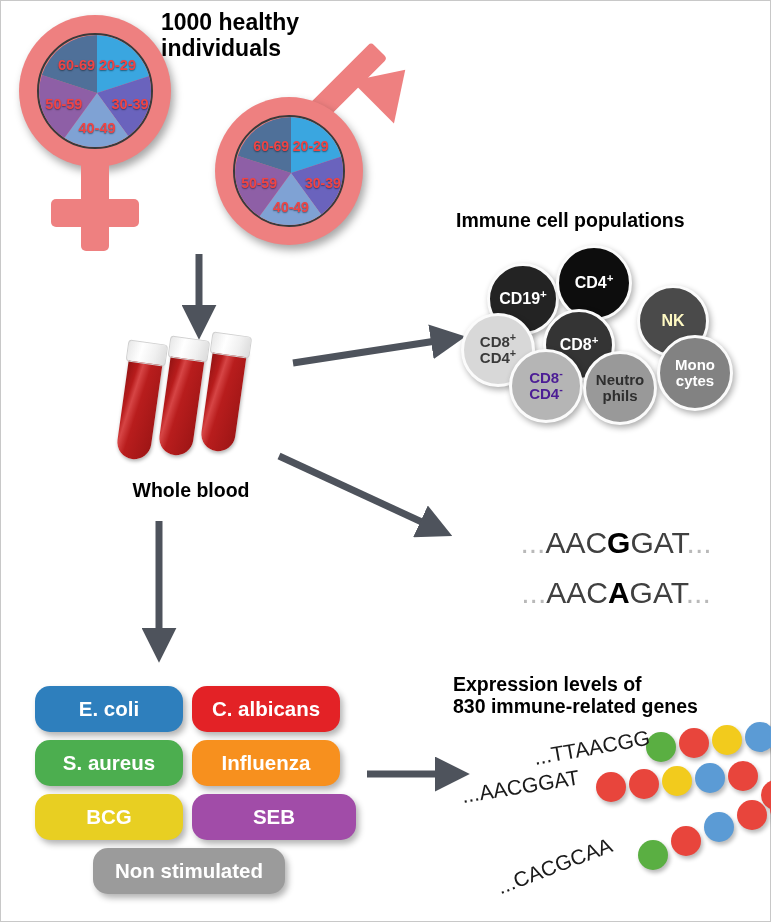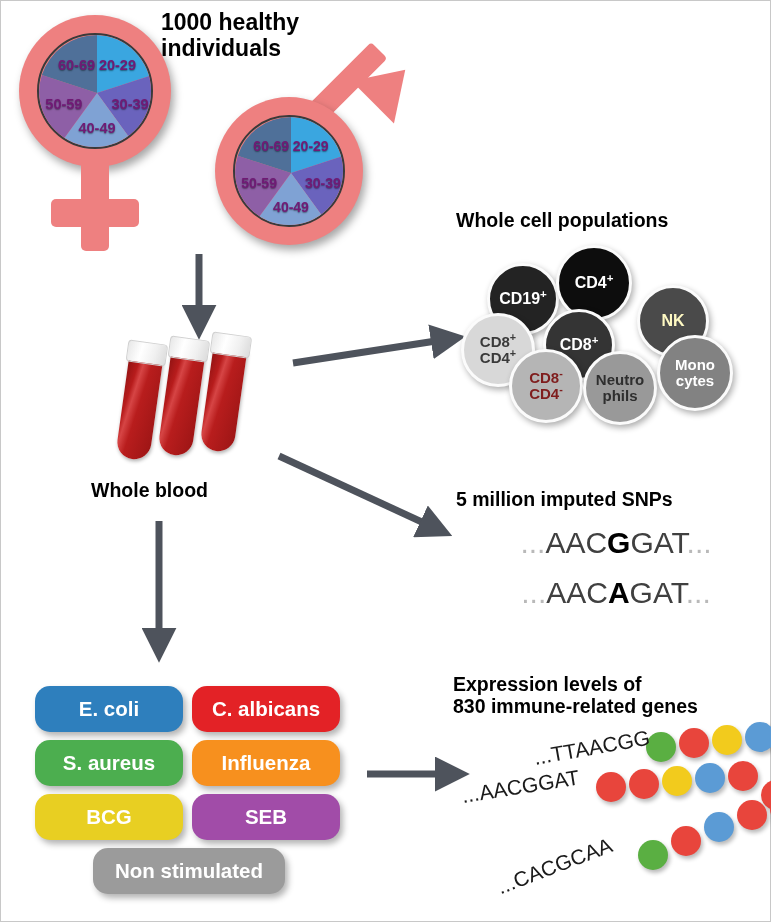--- a/index.html
+++ b/index.html
@@ -42,21 +42,21 @@
   .gbar { position: absolute; background: #ee8080; }
 
   .pie {
     position: absolute;
     border-radius: 50%;
     border: 2px solid #3a3a3a;
     overflow: hidden;
   }
   .pielabel {
     position: absolute;
-    color: #701a75;
+    color: #ef4444;
     font-weight: bold;
     white-space: nowrap;
     text-shadow: 0 1px 1.5px rgba(0,0,0,0.45);
     transform: translate(-50%, -50%);
   }
 
   
   #female-symbol { left: 10px; top: 10px; width: 190px; height: 250px; }
   #female-ring { left: 8px; top: 4px; width: 152px; height: 152px; }
   #fem-stem   { left: 70px; top: 148px; width: 28px; height: 92px; border-radius: 5px; }
@@ -101,21 +101,21 @@
   }
   .tube-neck {
     position: absolute; left: -3px; top: 0;
     width: 40px; height: 22px;
     border-radius: 4px;
     background: linear-gradient(100deg, #e8e8e8 0%, #ffffff 35%, #f0f0f0 70%, #dcdcdc 100%);
     border: 1px solid #d0d0d0;
   }
   #label-whole-blood {
     left: 90px; top: 478px; width: 200px;
-    font-size: 19.5px; font-weight: bold; color: #000; text-align: left;
+    font-size: 19.5px; font-weight: bold; color: #000; text-align: center;
   }
 
   
   #cells { left: 460px; top: 240px; width: 300px; height: 185px; }
   .cell {
     position: absolute;
     border-radius: 50%;
     border: 3px solid #fbfbfb;
     display: flex; align-items: center; justify-content: center;
     text-align: center;
@@ -230,61 +230,60 @@
       <div class="tube-body"></div>
       <div class="tube-neck"></div>
     </div>
     <div class="tube" style="left:90px; top:2px;  transform:rotate(8deg);">
       <div class="tube-body"></div>
       <div class="tube-neck"></div>
     </div>
   </div>
   <div class="abs" id="label-whole-blood">Whole blood</div>
 
-  <div class="abs heading" id="title-immune">Whole cell populations</div>
+  <div class="abs heading" id="title-immune">Immune cell populations</div>
   <div class="abs" id="cells">
       <div class="cell" style="left: 26px; top: 22px; width: 72px; height: 72px; background: rgb(35, 35, 35); color: rgb(255, 255, 255); font-size: 16px;">
         <span>CD19<sup>+</sup></span>
       </div>
       <div class="cell" style="left: 95px; top: 4px; width: 76px; height: 76px; background: rgb(13, 13, 13); color: rgb(255, 255, 255); font-size: 16px;">
         <span>CD4<sup>+</sup></span>
       </div>
       <div class="cell" style="left: 176px; top: 44px; width: 72px; height: 72px; background: rgb(74, 74, 74); color: #fef9c3; font-size: 16px;">
         <span>NK</span>
       </div>
       <div class="cell" style="left: 0px; top: 72px; width: 74px; height: 74px; background: rgb(216, 216, 216); color: rgb(58, 58, 58); font-size: 15px;">
         <span>CD8<sup>+</sup><br>CD4<sup>+</sup></span>
       </div>
       <div class="cell" style="left: 82px; top: 68px; width: 72px; height: 72px; background: rgb(52, 52, 52); color: rgb(255, 255, 255); font-size: 16px;">
         <span>CD8<sup>+</sup></span>
       </div>
-      <div class="cell" style="left: 48px; top: 108px; width: 74px; height: 74px; background: rgb(181, 181, 181); color: #7f1d1d; font-size: 15px;">
+      <div class="cell" style="left: 48px; top: 108px; width: 74px; height: 74px; background: rgb(181, 181, 181); color: #4c1d95; font-size: 15px;">
         <span>CD8<sup>-</sup><br>CD4<sup>-</sup></span>
       </div>
       <div class="cell" style="left: 122px; top: 110px; width: 74px; height: 74px; background: rgb(153, 153, 153); color: rgb(46, 46, 46); font-size: 15px;">
         <span>Neutro<br>phils</span>
       </div>
       <div class="cell" style="left: 196px; top: 94px; width: 76px; height: 76px; background: rgb(130, 130, 130); color: rgb(255, 255, 255); font-size: 15px;">
         <span>Mono<br>cytes</span>
       </div>
     </div>
 
-  <div class="abs heading" id="title-snp">5 million imputed SNPs</div>
   <div class="abs" id="snp-block">
       <div class="snp-row" style="top: 0px;"><span class="snp-dim">...</span><span class="snp-mid">AAC</span><span class="snp-hi">G</span><span class="snp-mid">GAT</span><span class="snp-dim">...</span></div>
       <div class="snp-row" style="top: 50px;"><span class="snp-dim">...</span><span class="snp-mid">AAC</span><span class="snp-hi">A</span><span class="snp-mid">GAT</span><span class="snp-dim">...</span></div>
     </div>
 
   <div class="abs" id="stim-grid">
       <div class="stim-box" style="left: 0px; top: 0px; width: 148px; height: 46px; background: rgb(46, 127, 189);">E. coli</div>
       <div class="stim-box" style="left: 157px; top: 0px; width: 148px; height: 46px; background: rgb(227, 34, 38);">C. albicans</div>
       <div class="stim-box" style="left: 0px; top: 54px; width: 148px; height: 46px; background: rgb(76, 174, 79);">S. aureus</div>
       <div class="stim-box" style="left: 157px; top: 54px; width: 148px; height: 46px; background: rgb(247, 144, 30);">Influenza</div>
       <div class="stim-box" style="left: 0px; top: 108px; width: 148px; height: 46px; background: rgb(232, 207, 34);">BCG</div>
-      <div class="stim-box" style="left: 157px; top: 108px; width: 148px; height: 46px; background: rgb(161, 76, 168);">SEB</div>
+      <div class="stim-box" style="left: 157px; top: 108px; width: 164px; height: 46px; background: rgb(161, 76, 168);">SEB</div>
       <div class="stim-box" style="left: 58px; top: 162px; width: 192px; height: 46px; background: rgb(155, 155, 155);">Non stimulated</div>
     </div>
 
   <div class="abs heading" id="title-expr">Expression levels of
 830 immune-related genes</div>
   <div class="abs" id="expr-block">
       <div class="bead" style="left: 190px; top: 6px; width: 30px; height: 30px; background: rgb(90, 175, 66);"></div>
       <div class="bead" style="left: 223px; top: 2px; width: 30px; height: 30px; background: rgb(232, 69, 60);"></div>
       <div class="bead" style="left: 256px; top: -1px; width: 30px; height: 30px; background: rgb(242, 203, 29);"></div>
       <div class="bead" style="left: 289px; top: -4px; width: 30px; height: 30px; background: rgb(91, 155, 213);"></div>

